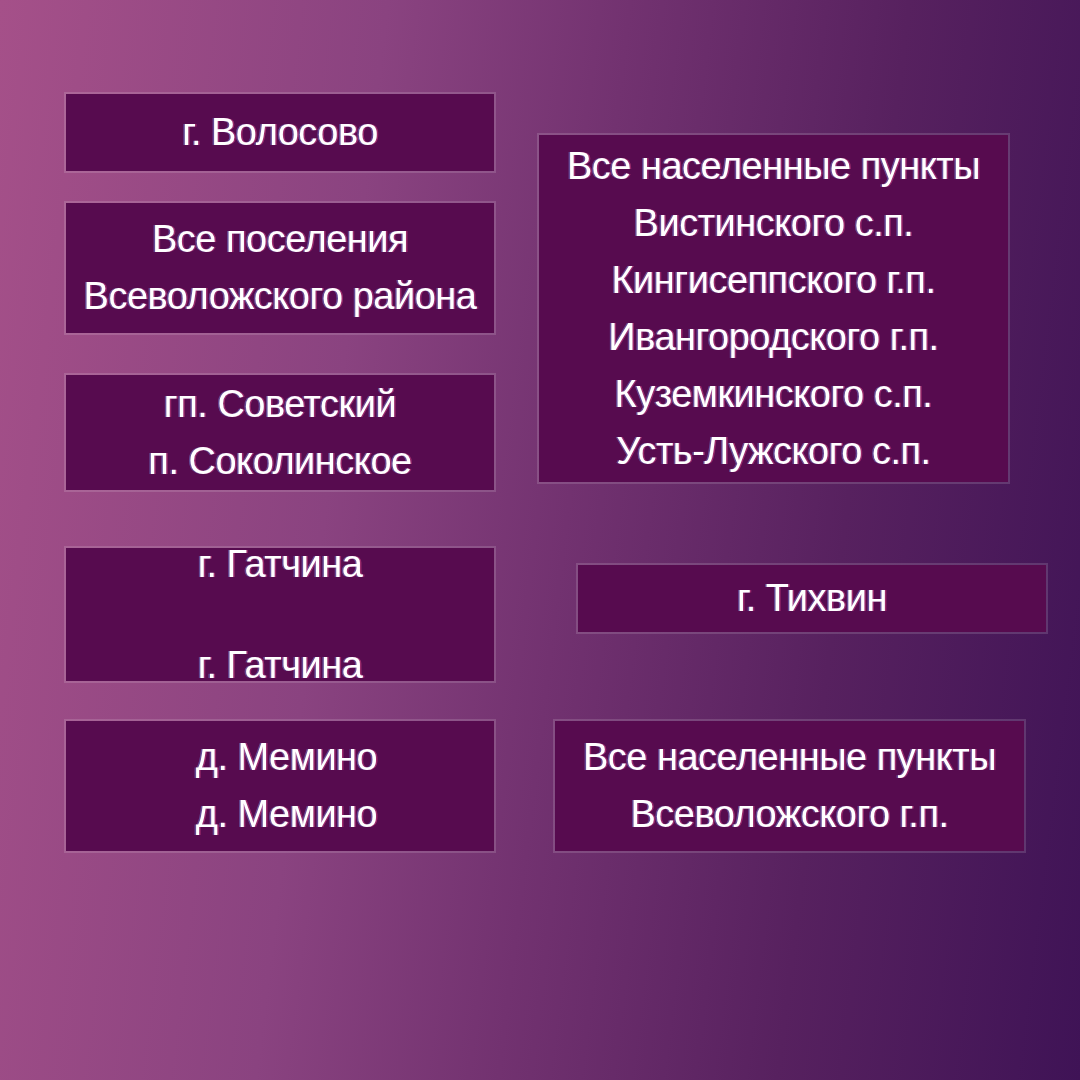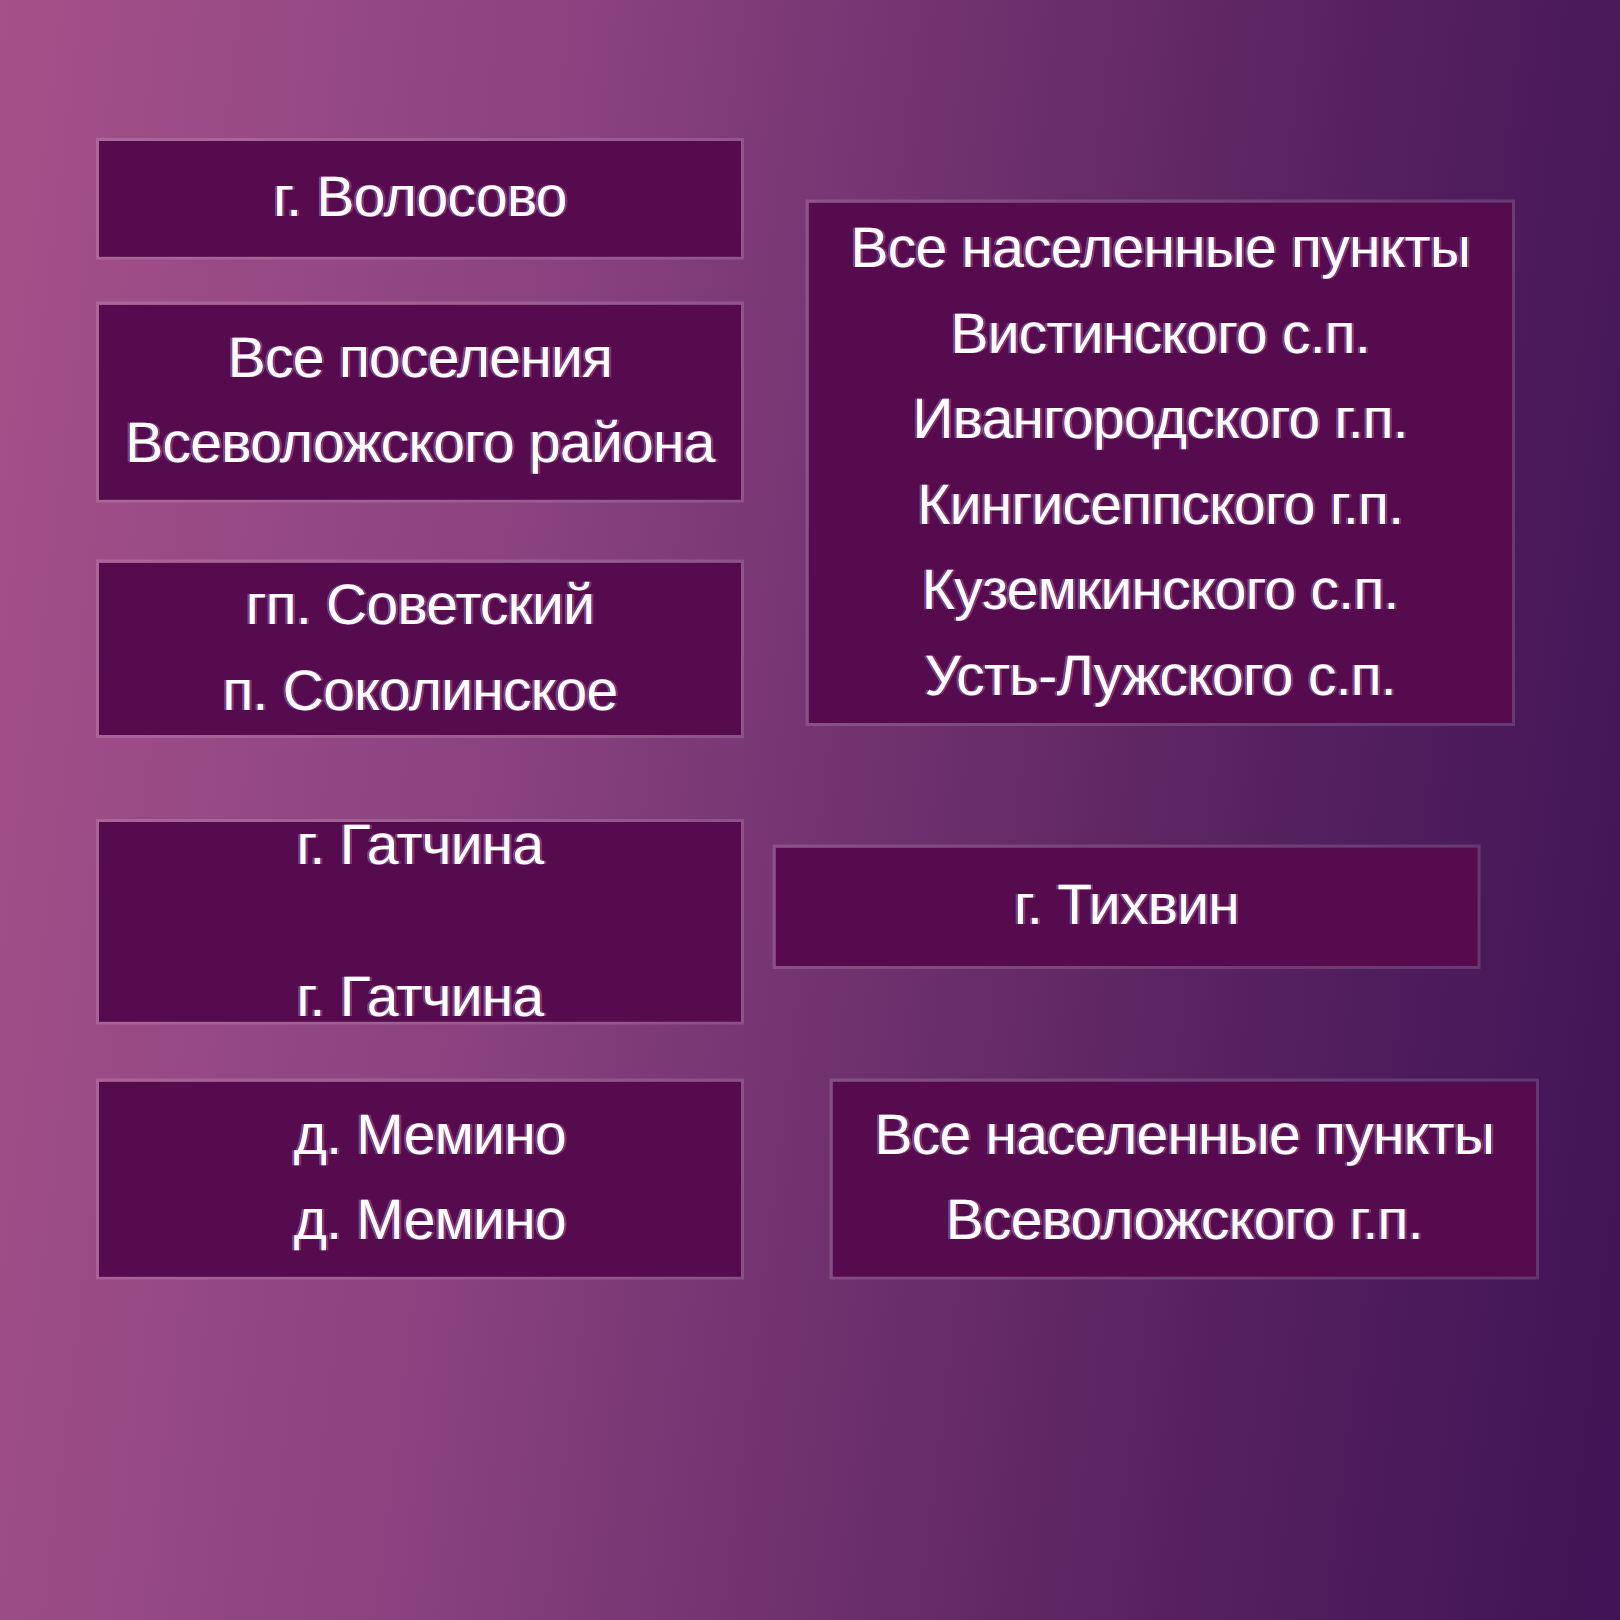--- a/index.html
+++ b/index.html
@@ -39,21 +39,21 @@
     text-shadow: 1.5px 0 0 rgba(255, 90, 150, 0.40), -1.5px 0 0 rgba(120, 170, 255, 0.40);
   }
   
   .pL1 { left: 64px;  top: 92px;  width: 432px; height: 81px;  }
   .pL2 { left: 64px;  top: 201px; width: 432px; height: 134px; }
   .pL3 { left: 64px;  top: 373px; width: 432px; height: 119px; }
   .pL4 { left: 64px;  top: 546px; width: 432px; height: 137px; gap: 44px; }
   .pL5 { left: 64px;  top: 719px; width: 432px; height: 134px; padding-left: 13px; }
   
   .pR1 { left: 537px; top: 133px; width: 473px; height: 351px; }
-  .pR2 { left: 515px; top: 563px; width: 472px; height: 83px;  }
+  .pR2 { left: 576px; top: 563px; width: 472px; height: 71px;  }
   .pR3 { left: 553px; top: 719px; width: 473px; height: 134px; }
 </style>
 </head>
 <body>
 
 <div class="canvas">
 
   <div class="box pL1">
     <span class="line">г. Волосово</span>
   </div>
@@ -74,22 +74,22 @@
   </div>
 
   <div class="box pL5">
     <span class="line">д. Мемино</span>
     <span class="line">д. Мемино</span>
   </div>
 
   <div class="box pR1">
     <span class="line">Все населенные пункты</span>
     <span class="line">Вистинского с.п.</span>
+    <span class="line">Кингисеппского г.п.</span>
     <span class="line">Ивангородского г.п.</span>
-    <span class="line">Кингисеппского г.п.</span>
     <span class="line">Куземкинского с.п.</span>
     <span class="line">Усть-Лужского с.п.</span>
   </div>
 
   <div class="box pR2">
     <span class="line">г. Тихвин</span>
   </div>
 
   <div class="box pR3">
     <span class="line">Все населенные пункты</span>

